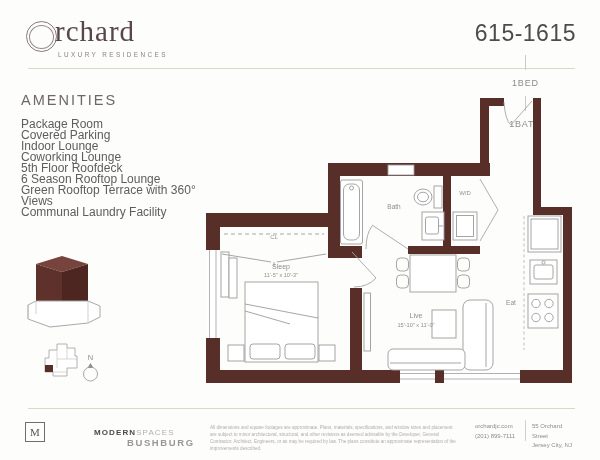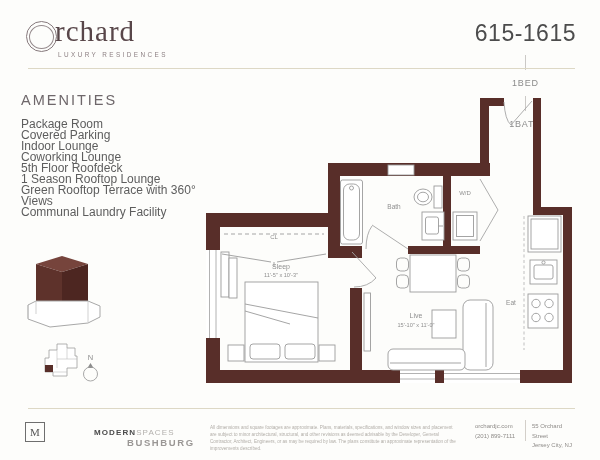--- a/index.html
+++ b/index.html
@@ -60,21 +60,21 @@
   </div>
   <div class="rule rule-top"></div>
 
   <div class="amenities">
     <div class="am-title">AMENITIES</div>
     <div class="am-item">Package Room</div>
     <div class="am-item">Covered Parking</div>
     <div class="am-item">Indoor Lounge</div>
     <div class="am-item">Coworking Lounge</div>
     <div class="am-item">5th Floor Roofdeck</div>
-    <div class="am-item">1 Season Rooftop Lounge</div>
+    <div class="am-item">6 Season Rooftop Lounge</div>
     <div class="am-item">Green Rooftop Terrace with 360° Views</div>
     <div class="am-item">Communal Laundry Facility</div>
   </div>
 
   <div class="keyfig">
     <svg width="104" height="140" viewBox="0 0 104 140">
       <g>
         <polygon points="20,20 46,12 72,20 46,28" fill="#76443c"></polygon>
         <polygon points="20,20 46,28 46,64 20,57" fill="#5e322b"></polygon>
         <polygon points="46,28 72,20 72,57 46,64" fill="#4d2621"></polygon>

